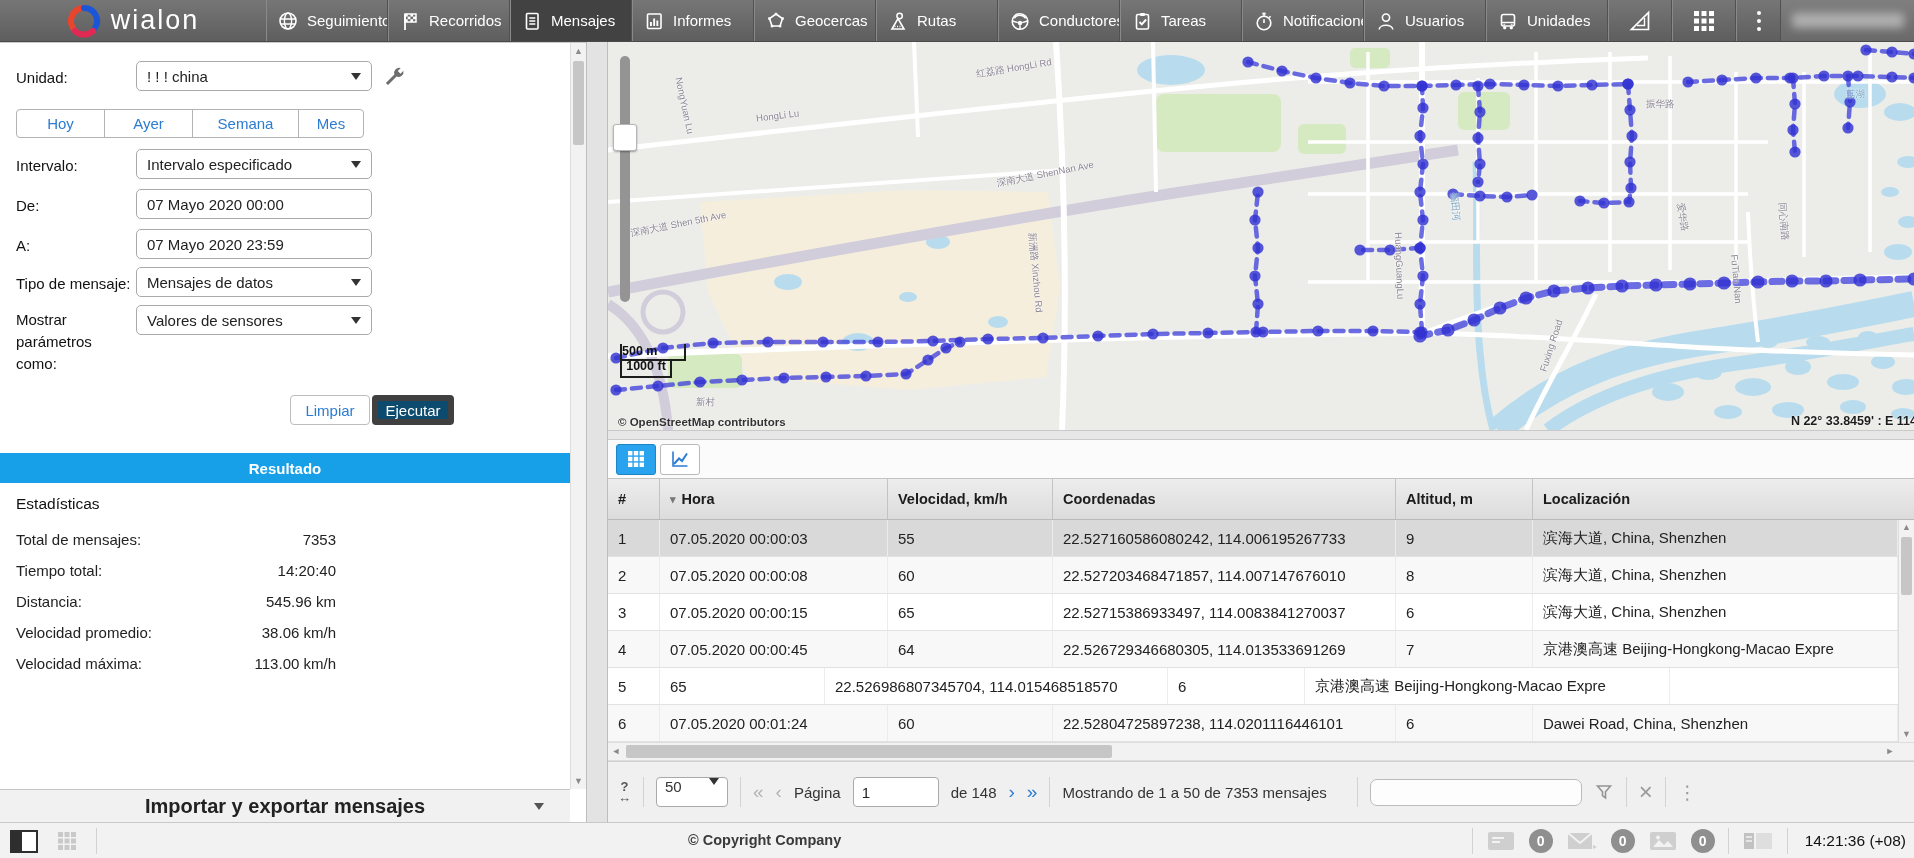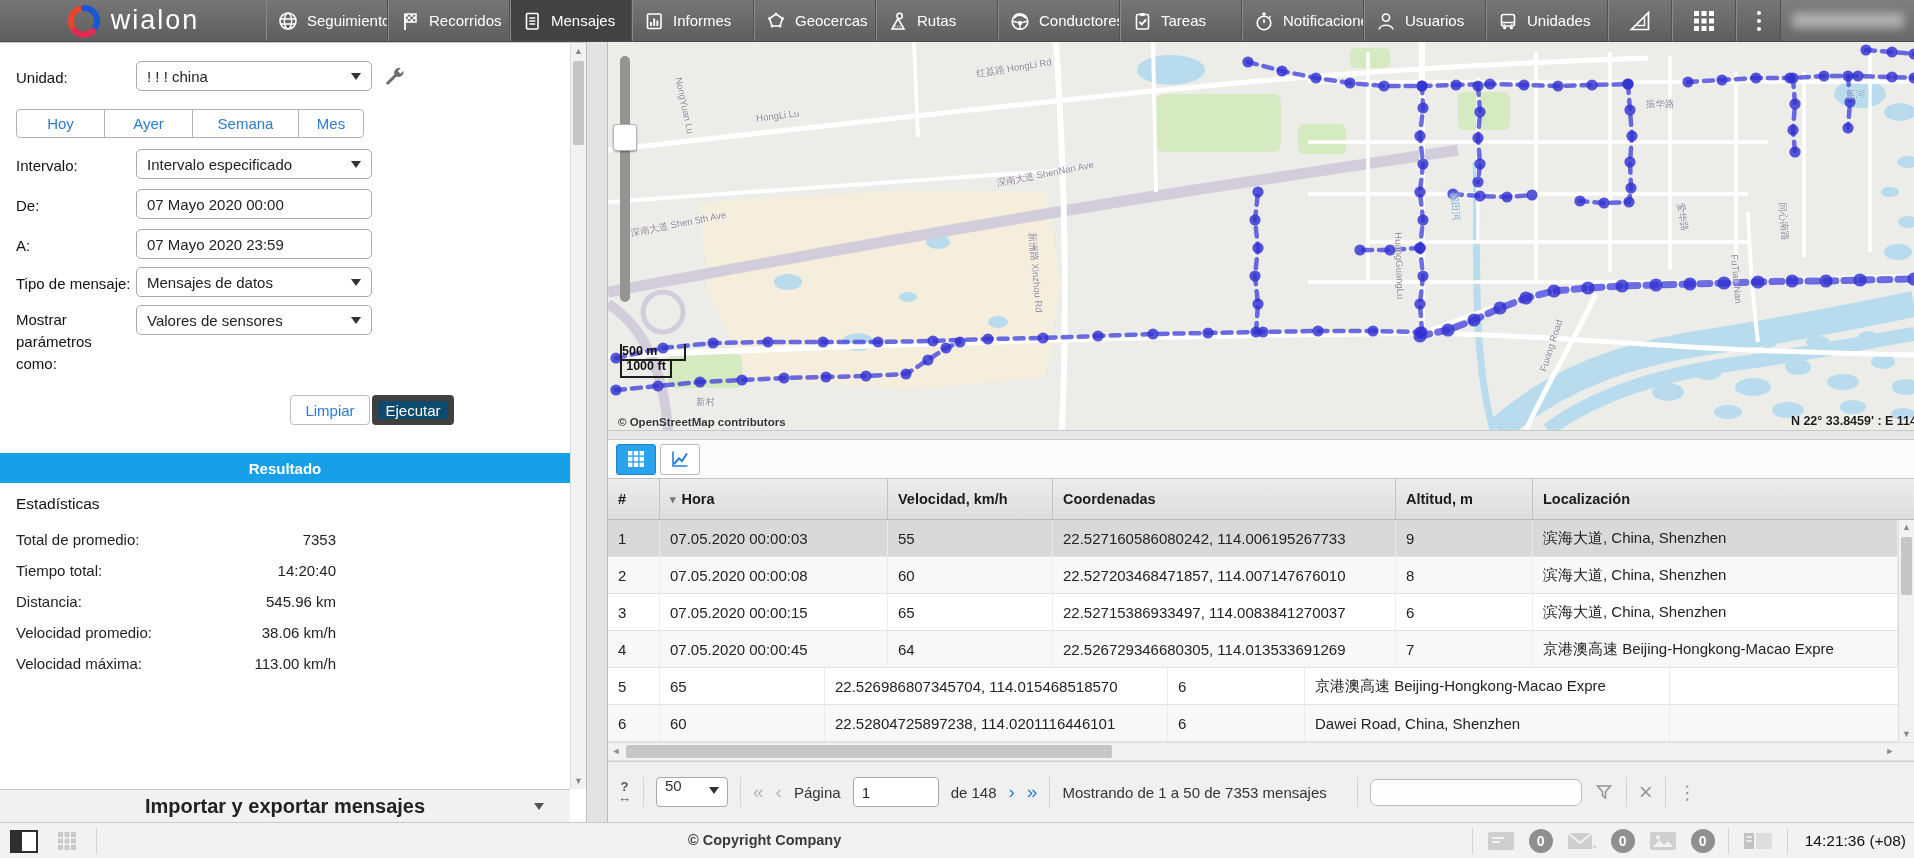--- a/index.html
+++ b/index.html
@@ -73,21 +73,21 @@
   #rows-vscroll .dn{bottom:0}
   #rows-vscroll .thumb{position:absolute;left:2px;top:17px;width:11px;height:58px;background:#c6c6c6;border-radius:2px}
   #hscroll{position:absolute;left:0;top:700px;width:1306px;height:19px;background:#f2f2f2;border-top:1px solid #ddd;border-bottom:1px solid #ddd}
   #hscroll .lt,#hscroll .rt{position:absolute;top:0;width:16px;height:17px;color:#8a8a8a;font-size:9px;text-align:center;line-height:17px}
   #hscroll .rt{right:16px}
   #hscroll .thumb{position:absolute;left:18px;top:2px;width:486px;height:13px;background:#c6c6c6;border-radius:2px}
   
   #pager{position:absolute;left:0;top:719px;width:1306px;height:61px;background:#f0f0f0;border-top:1px solid #cfcfcf;display:flex;align-items:center;gap:12px;padding-left:10px;font-size:15px;color:#333}
   .psep{width:1px;height:30px;background:#d3d3d3}
   #resizeicon{display:flex;flex-direction:column;align-items:center;line-height:11px;color:#555;font-size:13px;font-weight:700;cursor:pointer}
-  #pagesize{width:72px;height:30px;border:1px solid #a9a9a9;border-radius:4px;background:#fff;display:flex;align-items:flex-end;justify-content:space-between;padding:12px 8px;font-size:15px;cursor:pointer}
+  #pagesize{width:72px;height:30px;border:1px solid #a9a9a9;border-radius:4px;background:#fff;display:flex;align-items:flex-start;justify-content:space-between;padding:0 8px;font-size:15px;cursor:pointer}
   .pnav{font-size:19px;cursor:pointer}
   .pdis{color:#b3b3b3}
   .pena{color:#2b7cd3}
   #pageinput{width:86px;height:30px;border:1px solid #a9a9a9;border-radius:4px;padding:0 8px;font-size:15px;color:#222;font-family:"Liberation Sans",sans-serif}
   #filterinput{width:212px;height:27px;border:1px solid #bbb;border-radius:7px;background:#fdfdfd;padding:0 8px;font-size:14px;font-family:"Liberation Sans",sans-serif}
   #pager .icn{color:#9a9a9a;font-size:19px;cursor:pointer}
   
   #footer{position:absolute;left:0;top:822px;width:1914px;height:36px;background:#f2f2f2;border-top:1px solid #c9c9c9}
   #ft-left{position:absolute;left:10px;top:5px;display:flex;align-items:center;gap:16px;height:26px}
   #panelicon{width:28px;height:23px;border:2px solid #2e2e2e;background:linear-gradient(to right,#2e2e2e 0 42%,#fff 42%);cursor:pointer}
@@ -286,21 +286,21 @@
     <span class="selcaret"></span>
   </div>
 
   <div class="btn" id="btn-limpiar">Limpiar</div>
   <div class="btn" id="btn-ejecutar">Ejecutar</div>
 
   <div id="resultbar">Resultado</div>
   <div id="statstitle">Estadísticas</div>
 
   <div class="stat" style="top:482px">
-    <span class="sl">Total de promedio:</span>
+    <span class="sl">Total de mensajes:</span>
     <span class="sv">7353</span>
   </div>
   <div class="stat" style="top:513px">
     <span class="sl">Tiempo total:</span>
     <span class="sv">14:20:40</span>
   </div>
   <div class="stat" style="top:544px">
     <span class="sl">Distancia:</span>
     <span class="sv">545.96 km</span>
   </div>
@@ -534,20 +534,21 @@
     </div>
     <div class="trow">
       <div class="td c0">5</div>
       <div class="td c2">65</div>
       <div class="td c3">22.526986807345704, 114.015468518570</div>
       <div class="td c4">6</div>
       <div class="td c5">京港澳高速 Beijing-Hongkong-Macao Expre</div>
     </div>
     <div class="trow alt">
       <div class="td c0">6</div>
+      <div class="td c1">07.05.2020 00:01:24</div>
       <div class="td c2">60</div>
       <div class="td c3">22.52804725897238, 114.0201116446101</div>
       <div class="td c4">6</div>
       <div class="td c5">Dawei Road, China, Shenzhen</div>
     </div>
     <div id="rows-vscroll">
       <div class="up">▲</div>
       <div class="thumb"></div>
       <div class="dn">▼</div>
     </div>

